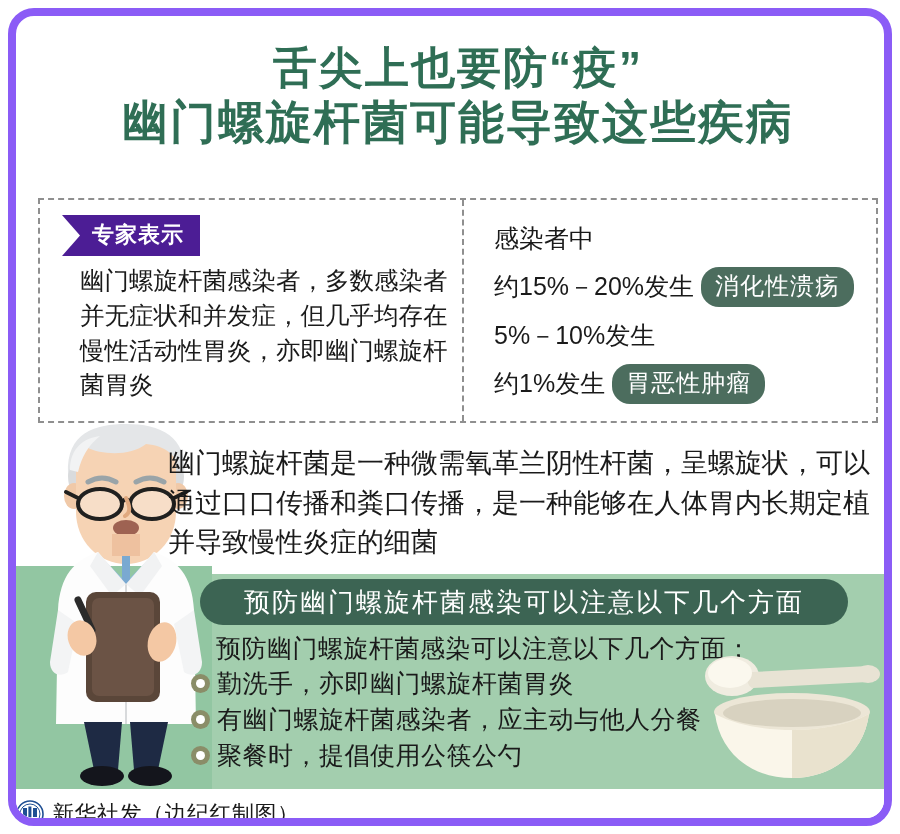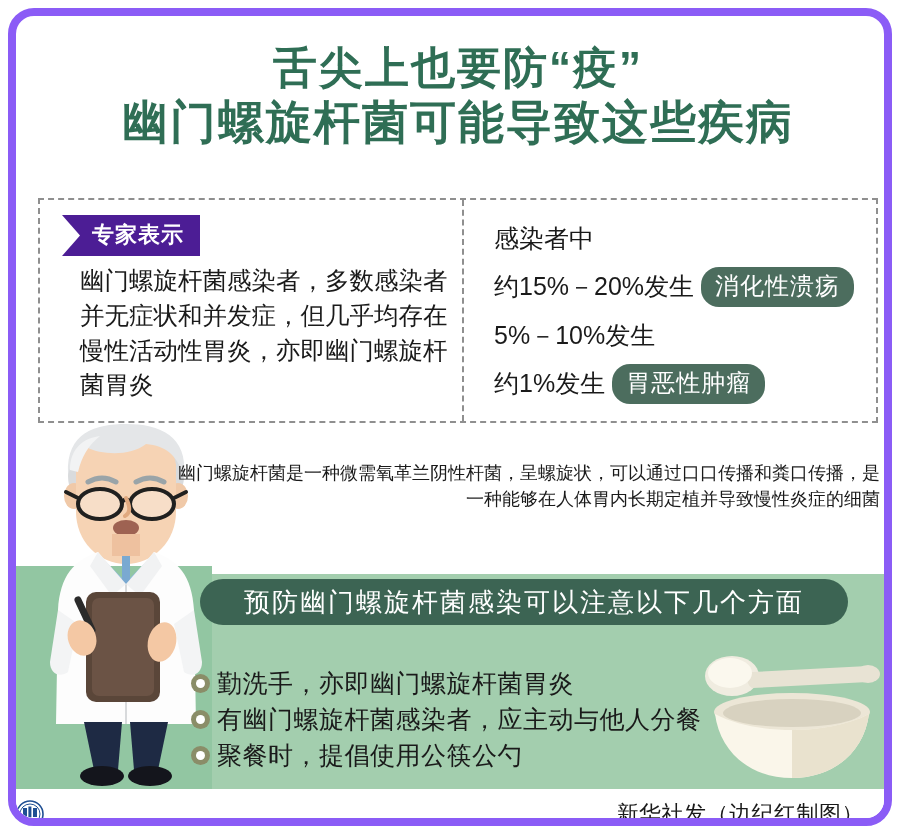--- a/index.html
+++ b/index.html
@@ -136,26 +136,25 @@
   
   #doctor {
     position: absolute;
     left: 10px; top: 408px;
     width: 200px; height: 370px;
   }
 
   
   #bacteria-paragraph {
     position: absolute;
-    left: 152px; top: 444px;
+    left: 152px; top: 428px;
     width: 712px;
-    font-size: 18px;
+    font-size: 27px;
     line-height: 1.47;
     color: #1a1a1a;
-    text-align: right;
   }
 
   
   #habit-banner {
     position: absolute;
     left: 184px; top: 563px;
     width: 648px; height: 46px;
     background: #3c6453;
     border-radius: 23px;
     color: #ffffff;
@@ -208,21 +207,21 @@
   #tableware { position: absolute; left: 680px; top: 640px; width: 190px; height: 130px; }
 
   
   #footer {
     position: absolute;
     left: 0; top: 778px;
     width: 884px; height: 40px;
     background: #ffffff;
     display: flex;
     align-items: center;
-    justify-content: space-between;
+    justify-content: flex-start;
     padding-right: 36px;
   }
   #xinhua-logo { margin-right: 8px; flex: none; }
   #credit-text {
     font-size: 22px;
     color: #1a1a1a;
     letter-spacing: 0.5px;
   }
 </style>
 </head>
@@ -318,20 +317,21 @@
       <path d="M104 298 L108 346 L132 346 L142 298 Z" fill="#1e2a44"></path>
 
       <ellipse cx="76" cy="352" rx="22" ry="10" fill="#14151c"></ellipse>
       <ellipse cx="124" cy="352" rx="22" ry="10" fill="#14151c"></ellipse>
     </svg>
 
     <div id="bacteria-paragraph">幽门螺旋杆菌是一种微需氧革兰阴性杆菌，呈螺旋状，可以通过口口传播和粪口传播，是一种能够在人体胃内长期定植并导致慢性炎症的细菌</div>
 
     <div id="habit-banner">预防幽门螺旋杆菌感染可以注意以下几个方面</div>
 
+    <div id="prevent-heading">预防幽门螺旋杆菌感染可以注意以下几个方面：</div>
     <ul id="prevent-list">
       <li>
         <span class="bullet"></span>
         <span>勤洗手，亦即幽门螺旋杆菌胃炎</span>
       </li>
       <li>
         <span class="bullet"></span>
         <span>有幽门螺旋杆菌感染者，应主动与他人分餐</span>
       </li>
       <li>

